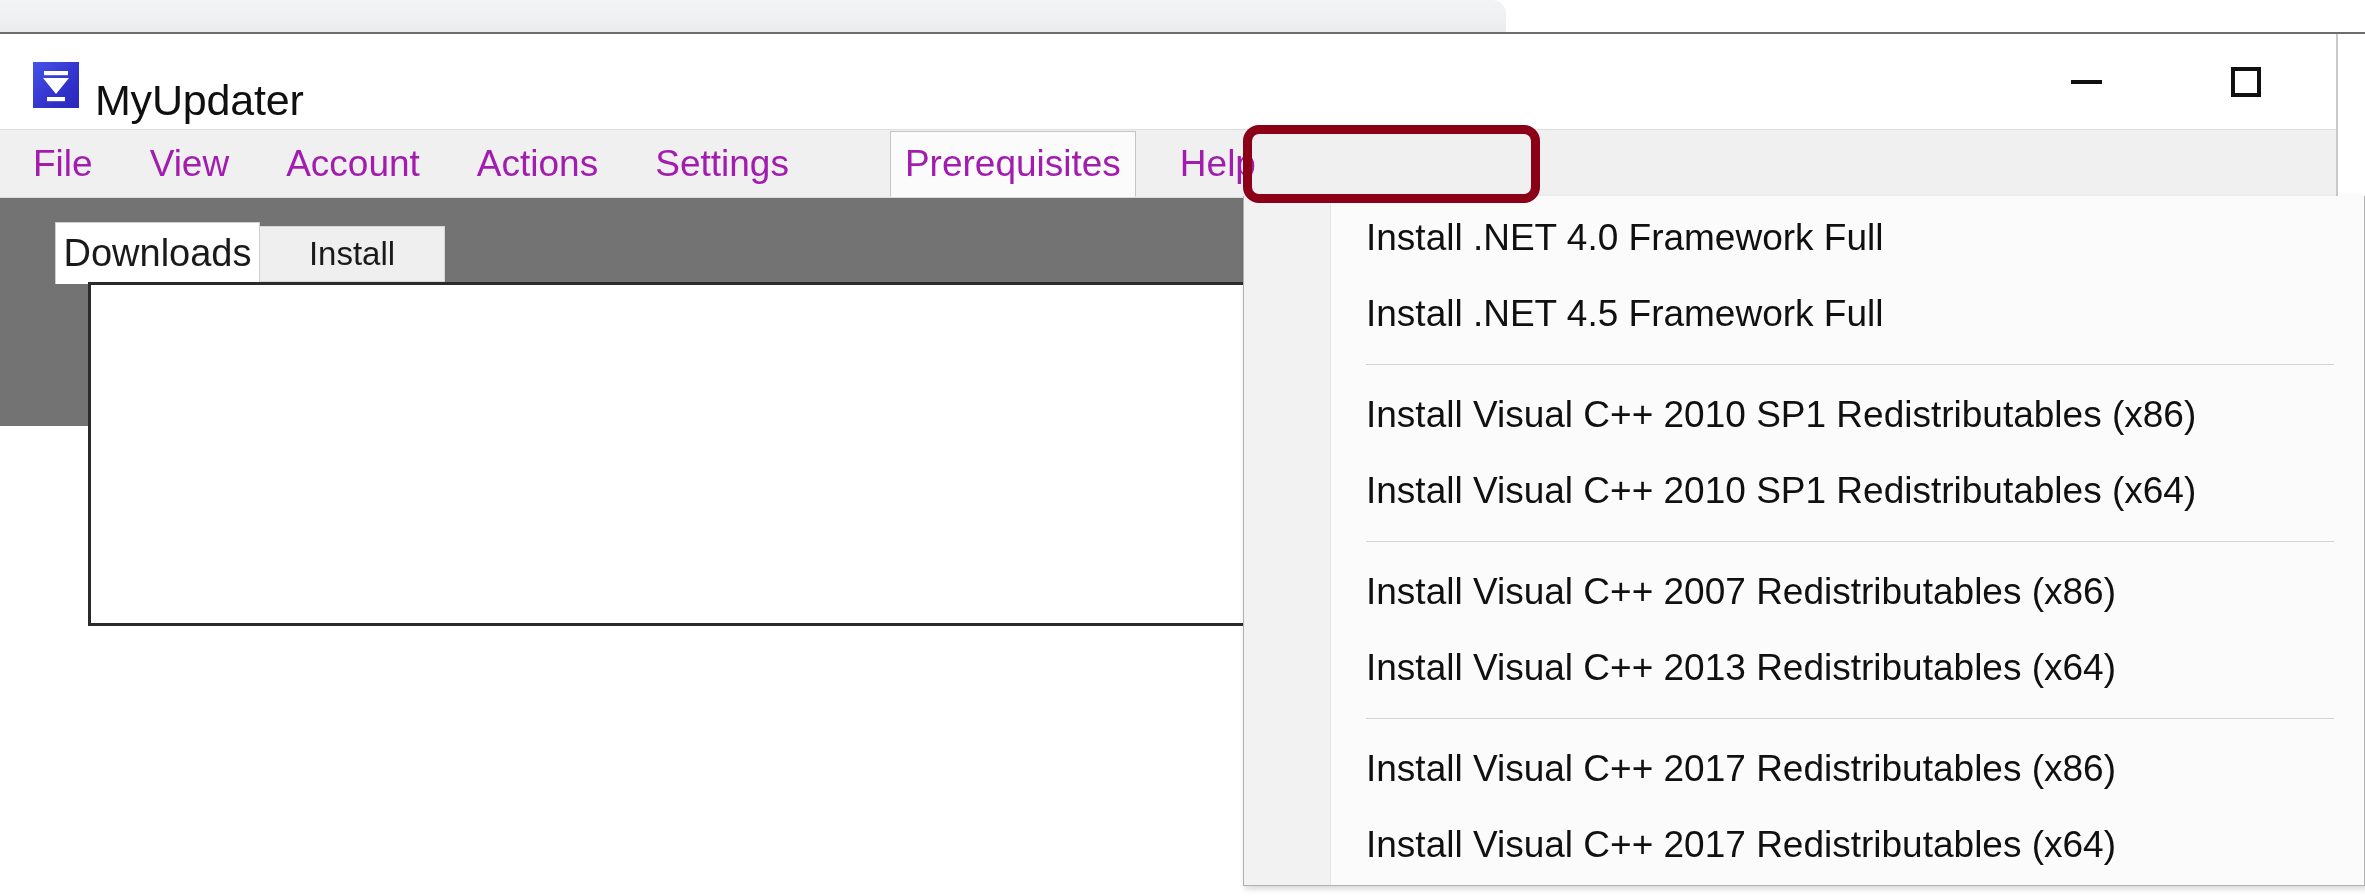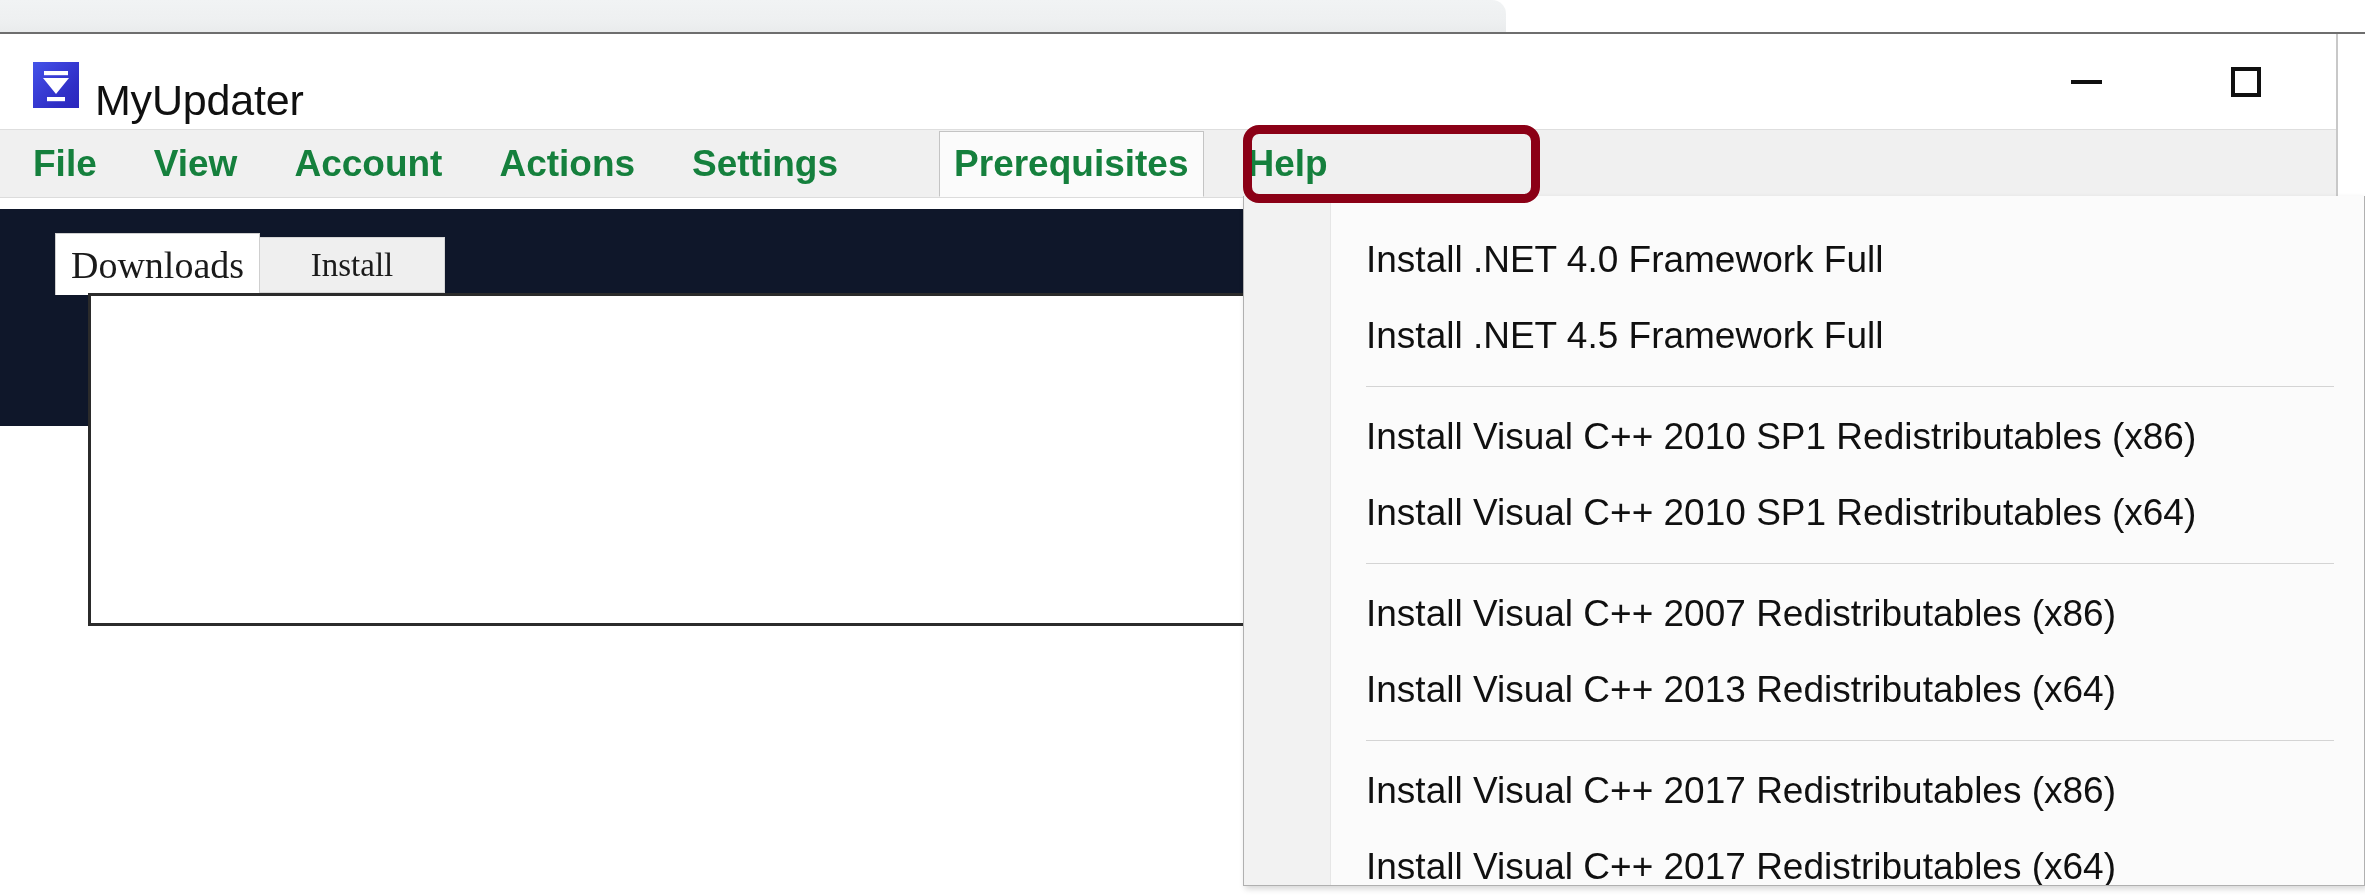--- a/index.html
+++ b/index.html
@@ -65,26 +65,25 @@
     position:absolute;left:0;top:96px;width:100%;height:68px;
     background:#f0f0f0;
     border-bottom:1px solid #dcdcdc;
     box-sizing:border-box;
   }
   #menu-bar-inner{
     position:absolute;left:33px;top:0;height:68px;
     display:flex;align-items:center;
   }
   .menu-item{
-    font-size:37px;color:#15803d;
+    font-size:37px;color:#a21caf;
     padding:0 0;margin:0 0;
     height:68px;line-height:68px;
     white-space:nowrap;
     box-sizing:border-box;
-    font-weight:bold;
   }
   .menu-gap{width:57px;height:1px;}
   .menu-gap-sm{width:44px;height:1px;}
   .menu-item.active{
     background:#fbfbfb;
     border:1px solid #c4c4c4;
     border-bottom-color:#fbfbfb;
     padding:0 14px;
     height:66px;line-height:64px;
   }
@@ -94,23 +93,22 @@
     position:absolute;left:1243px;top:125px;width:297px;height:78px;
     border:9px solid #8b0016;
     border-radius:16px;
     box-sizing:border-box;
     pointer-events:none;
     z-index:60;
   }
 
   
   #client-area{
-    position:absolute;left:0;top:175px;width:100%;bottom:0;
-    background:#0f172a;
-    font-family:Liberation Serif, serif;
+    position:absolute;left:0;top:164px;width:100%;bottom:0;
+    background:#737373;
   }
   #tab-strip{
     position:absolute;left:55px;top:28px;right:0;height:56px;
   }
   .tab{
     position:absolute;top:0;height:56px;
     box-sizing:border-box;
     display:flex;align-items:center;justify-content:center;
   }
   #tab-downloads{
@@ -147,21 +145,21 @@
     z-index:50;
     overflow:hidden;
   }
   #dropdown-gutter{
     position:absolute;left:0;top:0;width:86px;height:100%;
     background:#f2f2f2;
     border-right:1px solid #e6e6e6;
   }
   #dropdown-items{
     position:absolute;left:0;top:0;right:0;bottom:0;
-    padding-top:26px;
+    padding-top:4px;
     box-sizing:border-box;
   }
   .dd-item{
     height:76px;line-height:76px;
     padding-left:122px;
     font-size:37px;color:#101010;
     white-space:nowrap;
     box-sizing:border-box;
   }
   .dd-sep{

